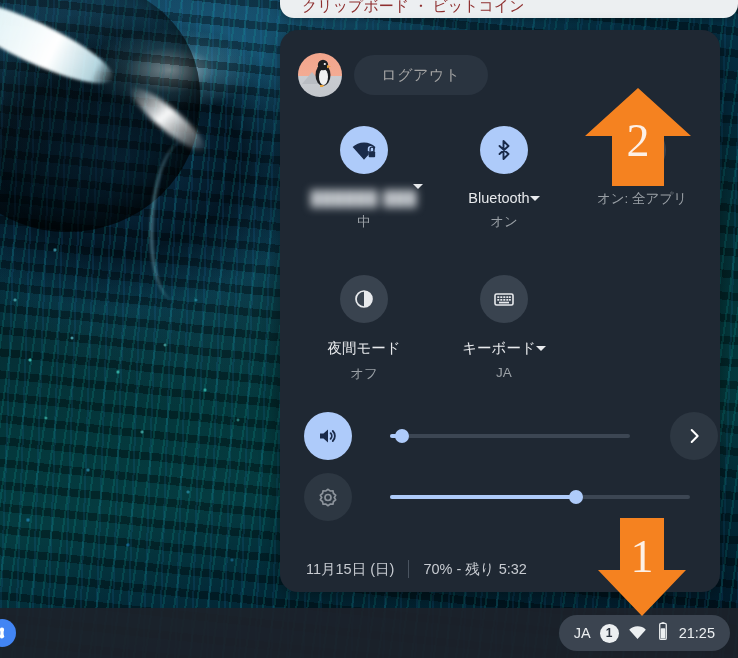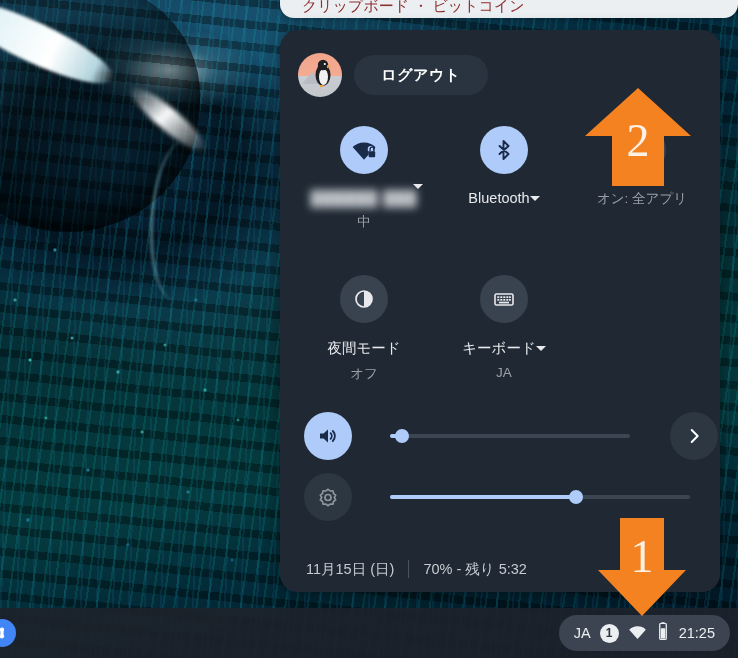--- a/index.html
+++ b/index.html
@@ -144,23 +144,22 @@
     border-radius: 50%;
     overflow: hidden;
     background: linear-gradient(180deg, #f2a58c 0%, #f3ab93 52%, #c9ccd1 52%, #c3c7cc 100%);
   }
   #avatar svg { position: absolute; left: 0; top: 0; }
 
   .pill-btn {
     position: absolute;
     background: #2a3440;
     border: none;
-    color: #ffffff;
-    cursor: pointer;
-    font-weight: bold;
+    color: #a3a3a3;
+    cursor: pointer;
   }
   #logout-btn {
     left: 74px; top: 25px;
     width: 134px; height: 40px;
     border-radius: 20px;
     font-size: 15px;
     font-family: "Liberation Sans", "DejaVu Sans", sans-serif;
     letter-spacing: 0.5px;
   }
 
@@ -373,20 +372,21 @@
     <div class="tile" style="left:155px; top:96px;">
       <div class="tile-icon on">
         <svg width="24" height="24" viewBox="0 0 24 24" fill="none" stroke="#1a2b4a" stroke-width="1.9" stroke-linejoin="round" stroke-linecap="round">
           <path d="M11.5 3 L16.5 8 L7.5 16 M7.5 8 L16.5 16 L11.5 21 L11.5 3"></path>
         </svg>
       </div>
       <div class="tile-label">
         <span>Bluetooth</span>
         <span class="caret"></span>
       </div>
+      <div class="tile-sub">オン</div>
     </div>
 
     <div class="tile" style="left:293px; top:96px;">
       <div class="tile-icon off">
         <svg width="24" height="24" viewBox="0 0 24 24" fill="none" stroke="#c5c9ce" stroke-width="1.8">
           <circle cx="12" cy="12" r="8"></circle>
           <line x1="8" y1="12" x2="16" y2="12" stroke-linecap="round"></line>
         </svg>
       </div>
       <div class="tile-sub">オン: 全アプリ</div>

